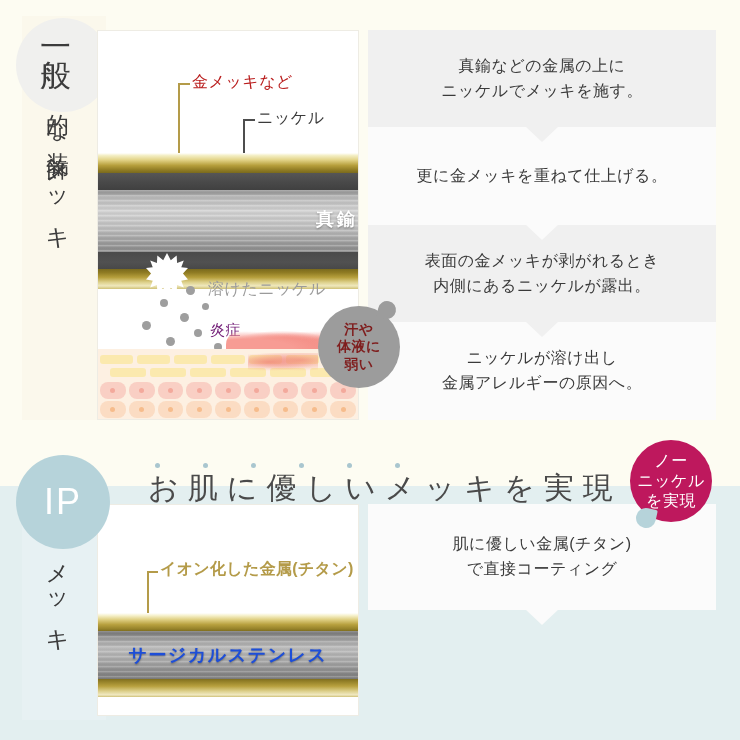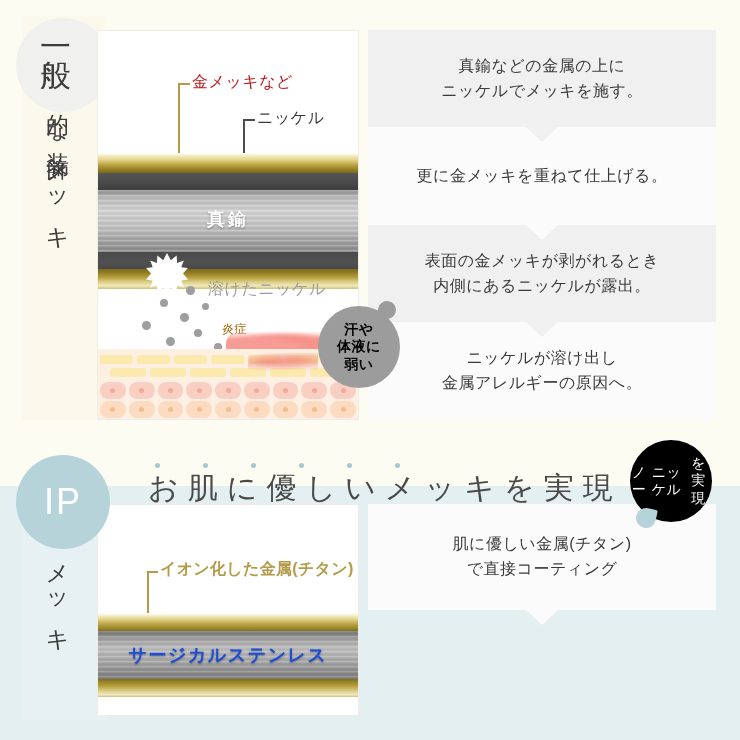--- a/index.html
+++ b/index.html
@@ -44,21 +44,21 @@
     background:linear-gradient(to bottom,#ffffff 0%,#f4efc6 12%,#e3d489 34%,#b69f3c 62%,#8f7b23 86%,#7a6a1d 100%);
   }
   .nickel-1{top:142px;height:17px;background:linear-gradient(to bottom,#565656 0%,#4a4a4a 50%,#404040 100%);}
   .brass{
     top:159px;height:62px;
     background:
       repeating-linear-gradient(to bottom,rgba(255,255,255,.30) 0px,rgba(255,255,255,0) 2px,rgba(0,0,0,.05) 3px,rgba(255,255,255,0) 5px),
       linear-gradient(to bottom,#8e8e8e 0%,#b8b8b8 12%,#d2d2d2 34%,#bdbdbd 62%,#9a9a9a 86%,#8a8a8a 100%);
   }
   .brass-label{
-    position:absolute;left:0;top:176px;width:100%;text-align:center;
+    position:absolute;left:0;top:176px;width:100%;text-align:right;
     font-family:"Liberation Serif","DejaVu Serif",serif;font-weight:bold;
     font-size:18px;color:#ffffff;letter-spacing:3px;
     text-shadow:0 1px 2px rgba(0,0,0,.35);
   }
   .nickel-2{top:221px;height:17px;background:linear-gradient(to bottom,#4a4a4a 0%,#515151 60%,#484848 100%);}
   .gold-bot{
     top:238px;height:20px;
     background:linear-gradient(to bottom,#7a6a1d 0%,#8f7b23 18%,#b69f3c 42%,#ddd08a 66%,#efe8bd 84%,#cfc076 100%);
   }
   .lead-line-v{position:absolute;width:1.5px;}
@@ -80,21 +80,21 @@
   }
 
   
   .dot{position:absolute;border-radius:50%;background:#9e9e9e;}
 
   .melted-label{
     position:absolute;left:110px;top:248px;font-size:16px;color:#9b9b9b;
     letter-spacing:.5px;white-space:nowrap;
   }
   .inflam-label{
-    position:absolute;left:124px;top:290px;font-size:12px;color:#a16207;
+    position:absolute;left:112px;top:290px;font-size:15px;color:#701a75;
     letter-spacing:.5px;white-space:nowrap;
   }
 
   
   .skin{position:absolute;left:0;top:318px;width:100%;height:72px;overflow:hidden;}
   .skin-base{position:absolute;left:0;top:0;width:100%;height:72px;background:#fdf0e2;}
   .skin-row{position:absolute;left:0;width:100%;display:flex;}
   .skin-row-1{top:6px;gap:4px;padding:0 2px;box-sizing:border-box;}
   .skin-row-1 i{flex:1;height:9px;border-radius:3px;background:#fbe9ae;display:block;}
   .skin-row-2{top:19px;gap:4px;padding:0 12px;box-sizing:border-box;}
@@ -131,21 +131,21 @@
   .chev{
     position:absolute;left:50%;top:100%;margin-left:-17px;margin-top:-1px;
     width:0;height:0;border-left:17px solid transparent;border-right:17px solid transparent;
     border-top:16px solid #f0f0f0;z-index:3;
   }
   .chev-w{border-top-color:#fbfbfb;}
 
   
   .badge-grey{
     position:absolute;left:318px;top:306px;width:82px;height:82px;border-radius:50%;
-    background:#9c9c9c;color:#000000;z-index:6;
+    background:#9c9c9c;color:#7f1d1d;z-index:6;
     display:flex;flex-direction:column;justify-content:center;align-items:center;
     font-size:14px;line-height:1.25;letter-spacing:.5px;text-align:center;font-weight:bold;
   }
   .badge-grey::after{
     content:"";position:absolute;right:4px;top:-5px;width:18px;height:18px;border-radius:50% 50% 50% 10%;
     background:#9c9c9c;transform:rotate(12deg);
   }
 
   .ip-title{
     position:absolute;left:148px;top:468px;width:470px;
@@ -191,23 +191,23 @@
   }
   .gold-bot2{
     top:174px;height:18px;
     background:linear-gradient(to bottom,#806f1f 0%,#97832a 16%,#b8a13f 40%,#ddd08c 68%,#f0e9c2 88%,#cfc076 100%);
   }
 
   .stack2{position:absolute;left:368px;top:504px;width:348px;height:276px;}
 
   .badge-teal{
     position:absolute;left:630px;top:440px;width:82px;height:82px;border-radius:50%;
-    background:#000000;color:#ffffff;z-index:6;
-    display:flex;flex-direction:row;justify-content:center;align-items:center;
-    font-size:14px;line-height:1.25;letter-spacing:.5px;text-align:center;
+    background:#be185d;color:#ffffff;z-index:6;
+    display:flex;flex-direction:column;justify-content:center;align-items:center;
+    font-size:16px;line-height:1.25;letter-spacing:.5px;text-align:center;
   }
   .badge-teal::after{
     content:"";position:absolute;left:6px;bottom:-6px;width:20px;height:20px;border-radius:50% 10% 50% 50%;
     background:#b6d3da;transform:rotate(12deg);
   }
 </style>
 </head>
 <body>
 
 <div class="page">

